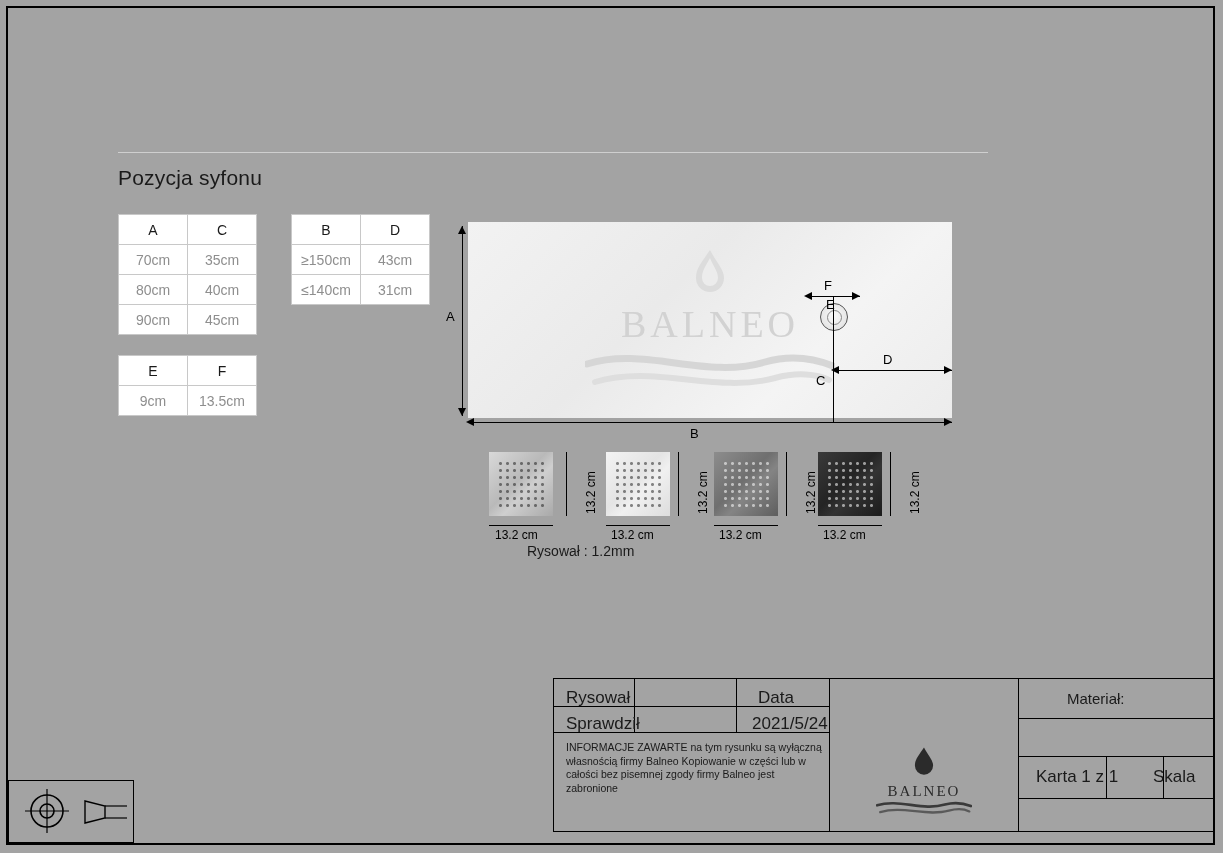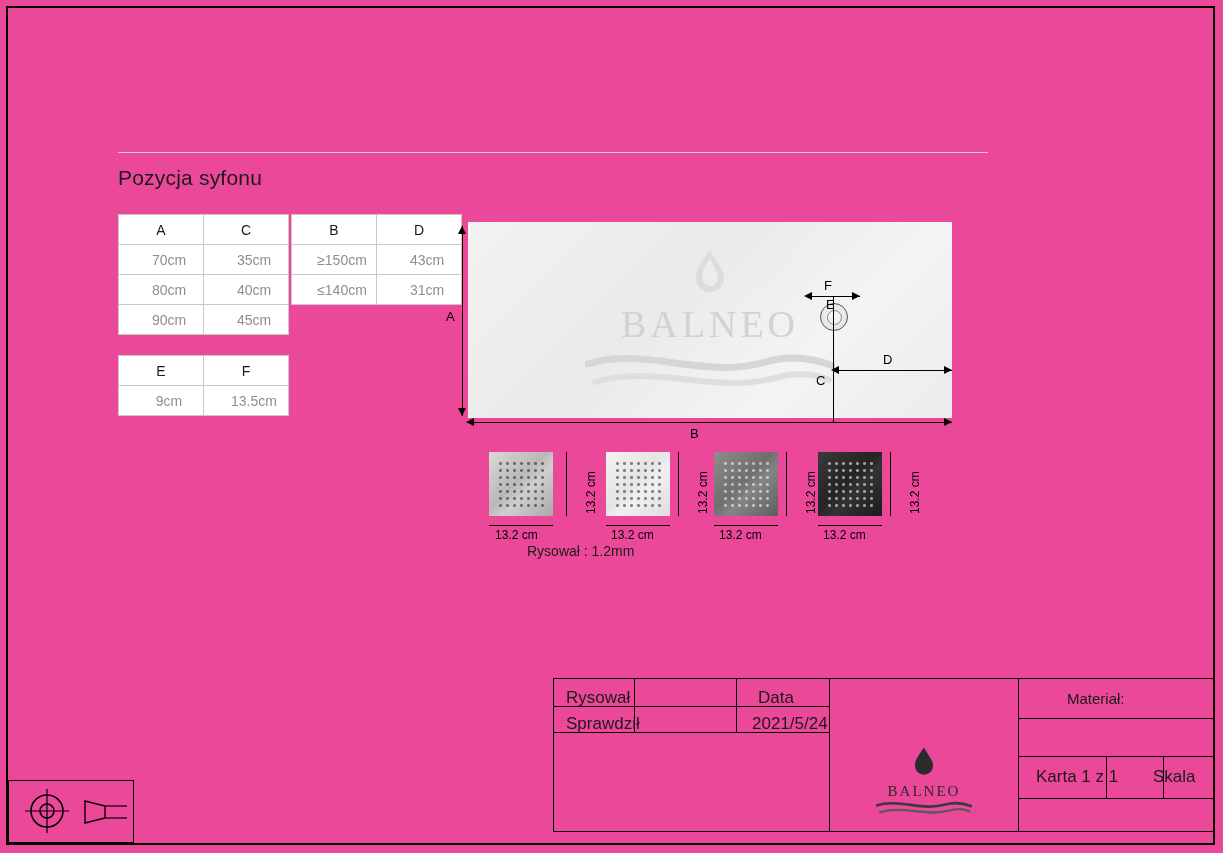--- a/index.html
+++ b/index.html
@@ -1,28 +1,28 @@
 <!DOCTYPE html>
 <html><head>
 <meta charset="utf-8">
 <style>
   html,body{margin:0;padding:0;background:#ffffff;}
   body{font-family:"Liberation Sans", sans-serif;}
-  #page{position:relative;width:1223px;height:853px;background:#ec4899;overflow:hidden;}
+  #page{position:relative;width:1223px;height:853px;background:#a3a3a3;overflow:hidden;}
   .frame{position:absolute;left:6px;top:6px;width:1209px;height:839px;border:2px solid #000;box-sizing:border-box;}
 
   
   .title-rule{position:absolute;left:118px;top:152px;width:870px;height:1px;background:#cfcfcf;}
   .page-title{position:absolute;left:118px;top:166px;font-size:21px;color:#1a1a1a;letter-spacing:.2px;}
 
   
   table.dim{border-collapse:collapse;position:absolute;}
   table.dim th, table.dim td{border:1px solid #c8c8c8;text-align:center;font-size:14px;padding:0;height:29px;}
   table.dim th{color:#1a1a1a;font-weight:normal;background:#fff;}
-  table.dim td{color:#8e8e8e;background:#fff;padding-left:16px;}
+  table.dim td{color:#8e8e8e;background:#fff;}
   #tableAC{left:118px;top:214px;}
   #tableAC th,#tableAC td{width:68px;}
   #tableBD{left:291px;top:214px;}
   #tableBD th,#tableBD td{width:68px;}
   #tableEF{left:118px;top:355px;}
   #tableEF th,#tableEF td{width:68px;}
 
   
   .tray{position:absolute;left:468px;top:222px;width:484px;height:196px;
         background:linear-gradient(135deg,#f2f2f2 0%,#eaeaea 40%,#f4f4f4 70%,#ececec 100%);}
@@ -218,20 +218,21 @@
   <div class="dimline hline" style="left:553px;top:706px;width:276px;"></div>
   <div class="dimline hline" style="left:553px;top:732px;width:276px;"></div>
   <div class="dimline hline" style="left:1018px;top:718px;width:197px;"></div>
   <div class="dimline hline" style="left:1018px;top:756px;width:197px;"></div>
   <div class="dimline hline" style="left:1018px;top:798px;width:197px;"></div>
 
   <div class="tbtxt" style="left:566px;top:688px;">Rysował</div>
   <div class="tbtxt" style="left:758px;top:688px;">Data</div>
   <div class="tbtxt" style="left:566px;top:714px;">Sprawdził</div>
   <div class="tbtxt" style="left:752px;top:714px;">2021/5/24</div>
+  <div class="legal">INFORMACJE ZAWARTE na tym rysunku są wyłączną własnością firmy Balneo Kopiowanie w części lub w całości bez pisemnej zgody firmy Balneo jest zabronione</div>
 
   <div class="brandblock">
     <svg width="26" height="34" viewBox="0 0 40 52">
       <path d="M20 2 C12 14 6 20 6 30 a14 14 0 0 0 28 0 c0 -9 -8 -16 -14 -28 z" fill="#2b2b2b"></path>
     </svg>
     <div class="btxt">BALNEO</div>
     <svg width="96" height="16" viewBox="0 0 250 42">
       <path d="M2 14 C60 -4 120 30 180 12 C205 5 228 8 248 16" stroke="#3a3a3a" stroke-width="7" fill="none" stroke-linecap="round"></path>
       <path d="M10 32 C70 14 130 44 190 28 C212 22 232 24 244 30" stroke="#5a5a5a" stroke-width="6" fill="none" stroke-linecap="round"></path>
     </svg>

